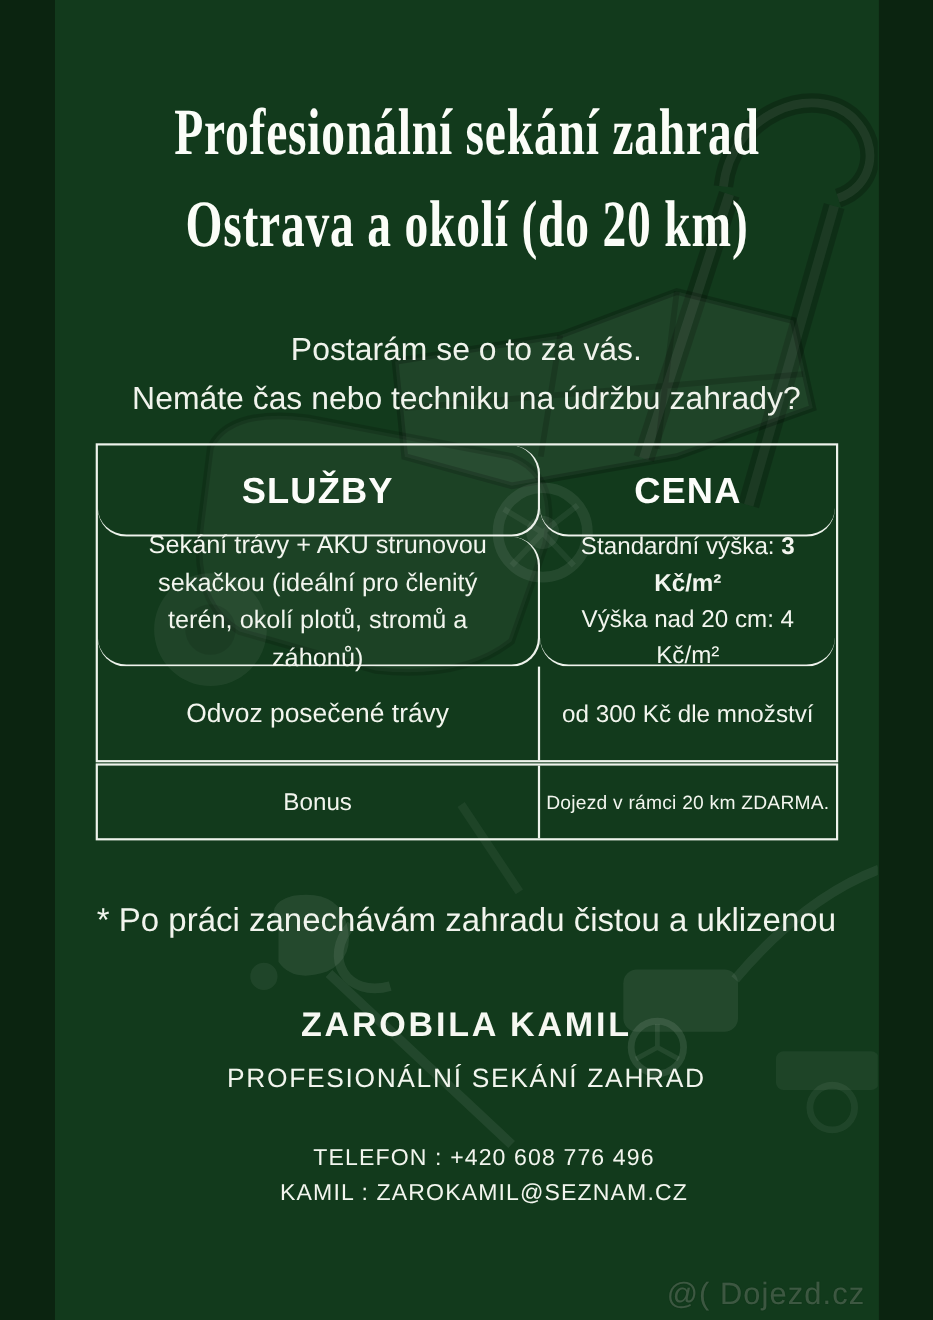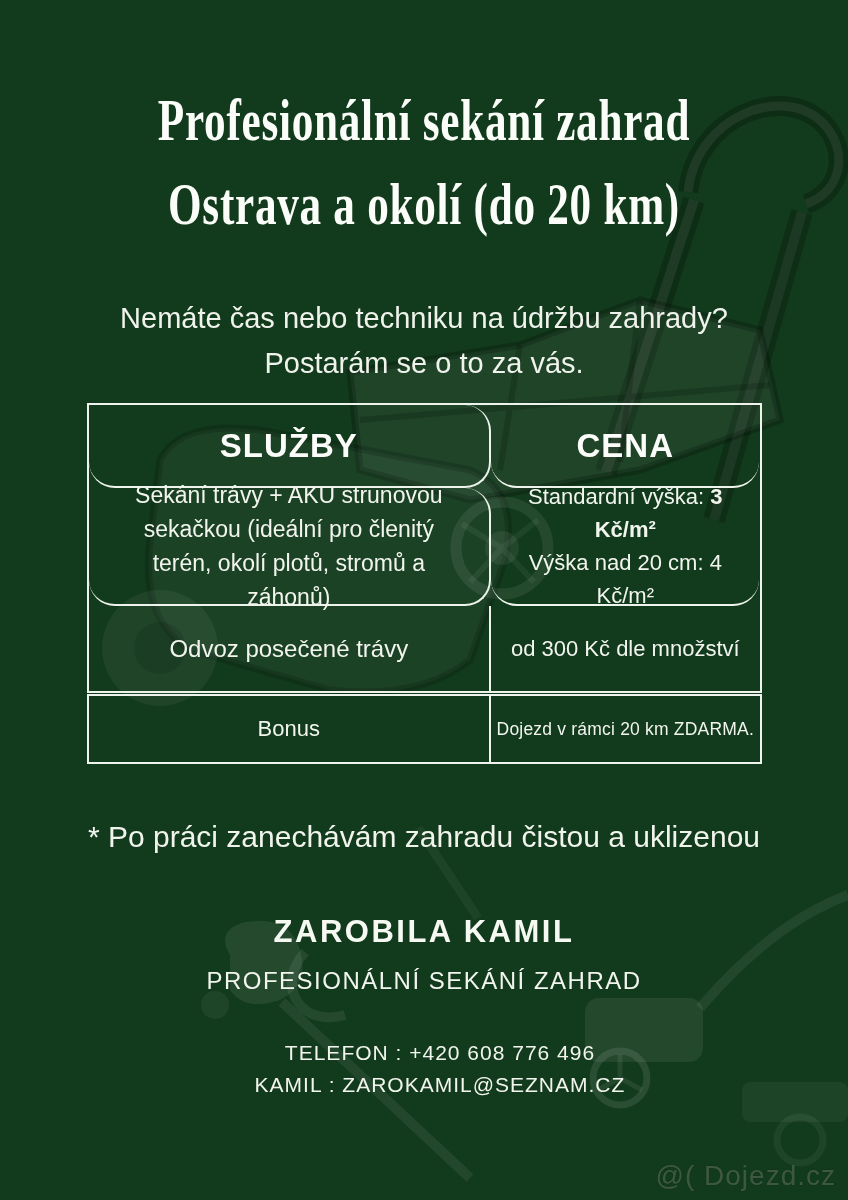--- a/index.html
+++ b/index.html
@@ -1,18 +1,18 @@
 <!DOCTYPE html>
 <html><head>
 <meta charset="utf-8">
 <style>
   html,body{margin:0;padding:0;background:#0b2410;}
   .poster{
     position:relative;
-    width:848px;height:1200px;
+    width:749px;height:1200px;
     margin:0 auto;
     background:#123a1c;
     overflow:hidden;
     font-family:"Liberation Sans","DejaVu Sans",sans-serif;
     color:#f2f5ee;
   }
   .wm{position:absolute;inset:0;pointer-events:none;}
   .content{position:relative;text-align:center;}
 
   
@@ -103,22 +103,22 @@
   </svg>
 
   <div class="content">
 
     <h1 class="title">
       <span class="tline">Profesionální sekání zahrad</span>
       <span class="tline">Ostrava a okolí (do 20 km)</span>
     </h1>
 
     <p class="intro">
+      <span>Postarám se o to za vás.</span>
       <span>Nemáte čas nebo techniku na údržbu zahrady?</span>
-      <span>Postarám se o to za vás.</span>
     </p>
 
     <div class="tbl main-tbl">
       <div class="cell head">SLUŽBY</div>
       <div class="cell head">CENA</div>
 
       <div class="cell svc">Sekání trávy + AKU strunovou sekačkou (ideální pro členitý terén, okolí plotů, stromů a záhonů)</div>
       <div class="cell price1">
         <span><span>Standardní výška: </span><b>3 Kč/m²</b></span>
         <span>Výška nad 20 cm: 4 Kč/m²</span>

